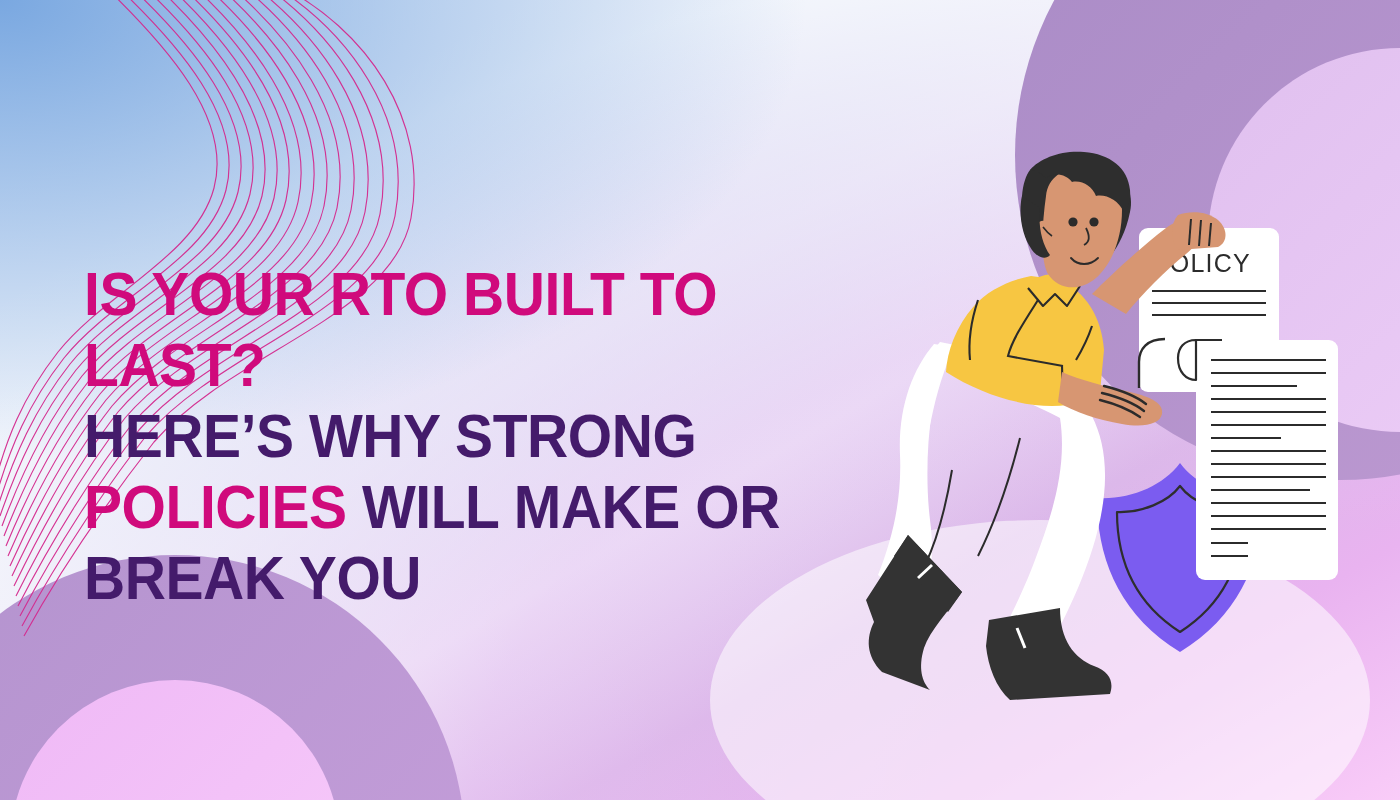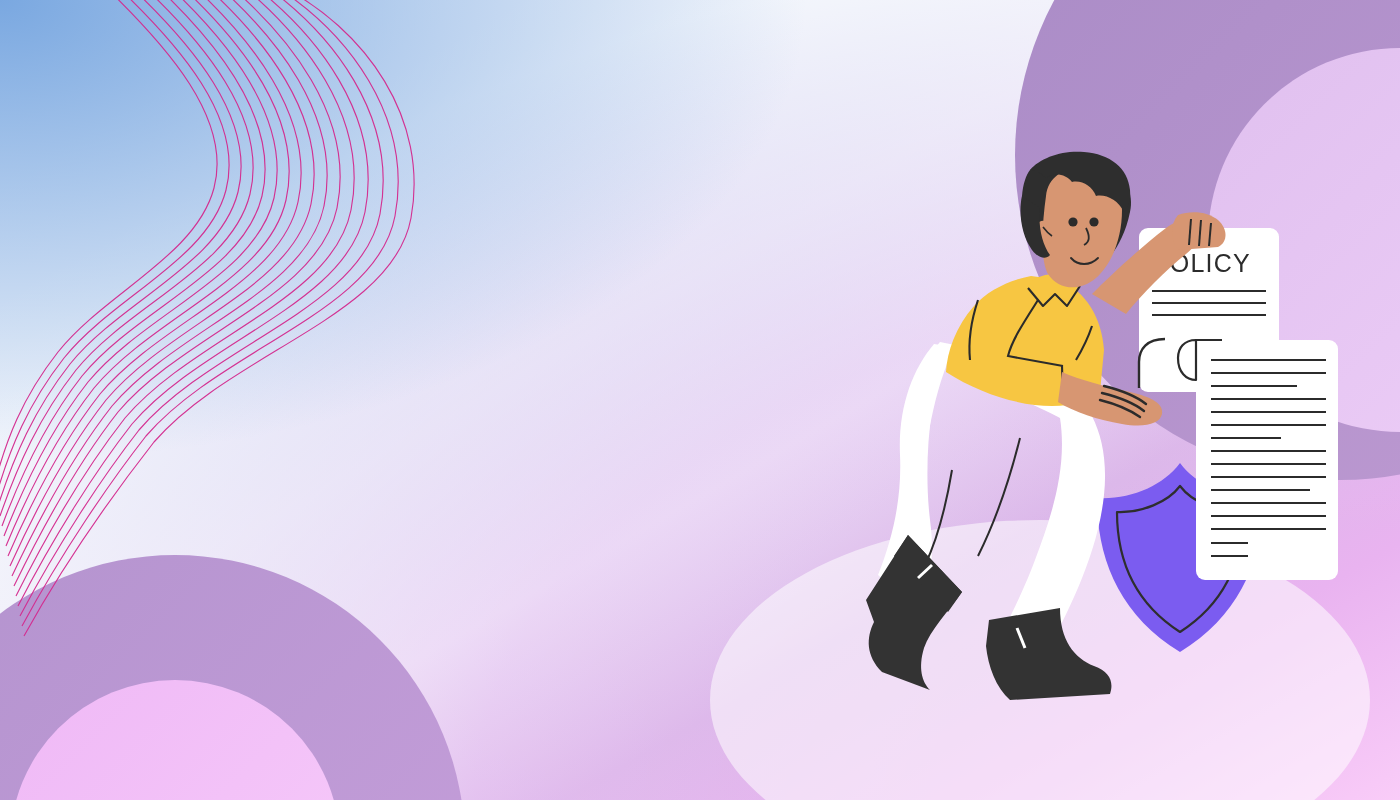--- a/index.html
+++ b/index.html
@@ -260,14 +260,21 @@
         <line x1="1211" y1="529" x2="1326" y2="529"></line>
         <line x1="1211" y1="543" x2="1248" y2="543"></line>
         <line x1="1211" y1="556" x2="1248" y2="556"></line>
       </g>
 
       <path d="M1222,340 L1196,340 C1184,340 1178,348 1178,358
                C1178,372 1186,380 1196,380 L1196,340" fill="#FFFFFF" stroke="#2B2B2B" stroke-width="2.2" stroke-linejoin="round"></path>
     </g>
   </svg>
 
+  <div id="headline">
+    <div class="hl-line pink">IS YOUR RTO BUILT TO</div>
+    <div class="hl-line pink">LAST?</div>
+    <div class="hl-line plum">HERE’S WHY STRONG</div>
+    <div class="hl-line"><span class="pink">POLICIES</span><span class="plum"> WILL MAKE OR</span></div>
+    <div class="hl-line plum">BREAK YOU</div>
+  </div>
 
 </div>
 
 </body></html>

